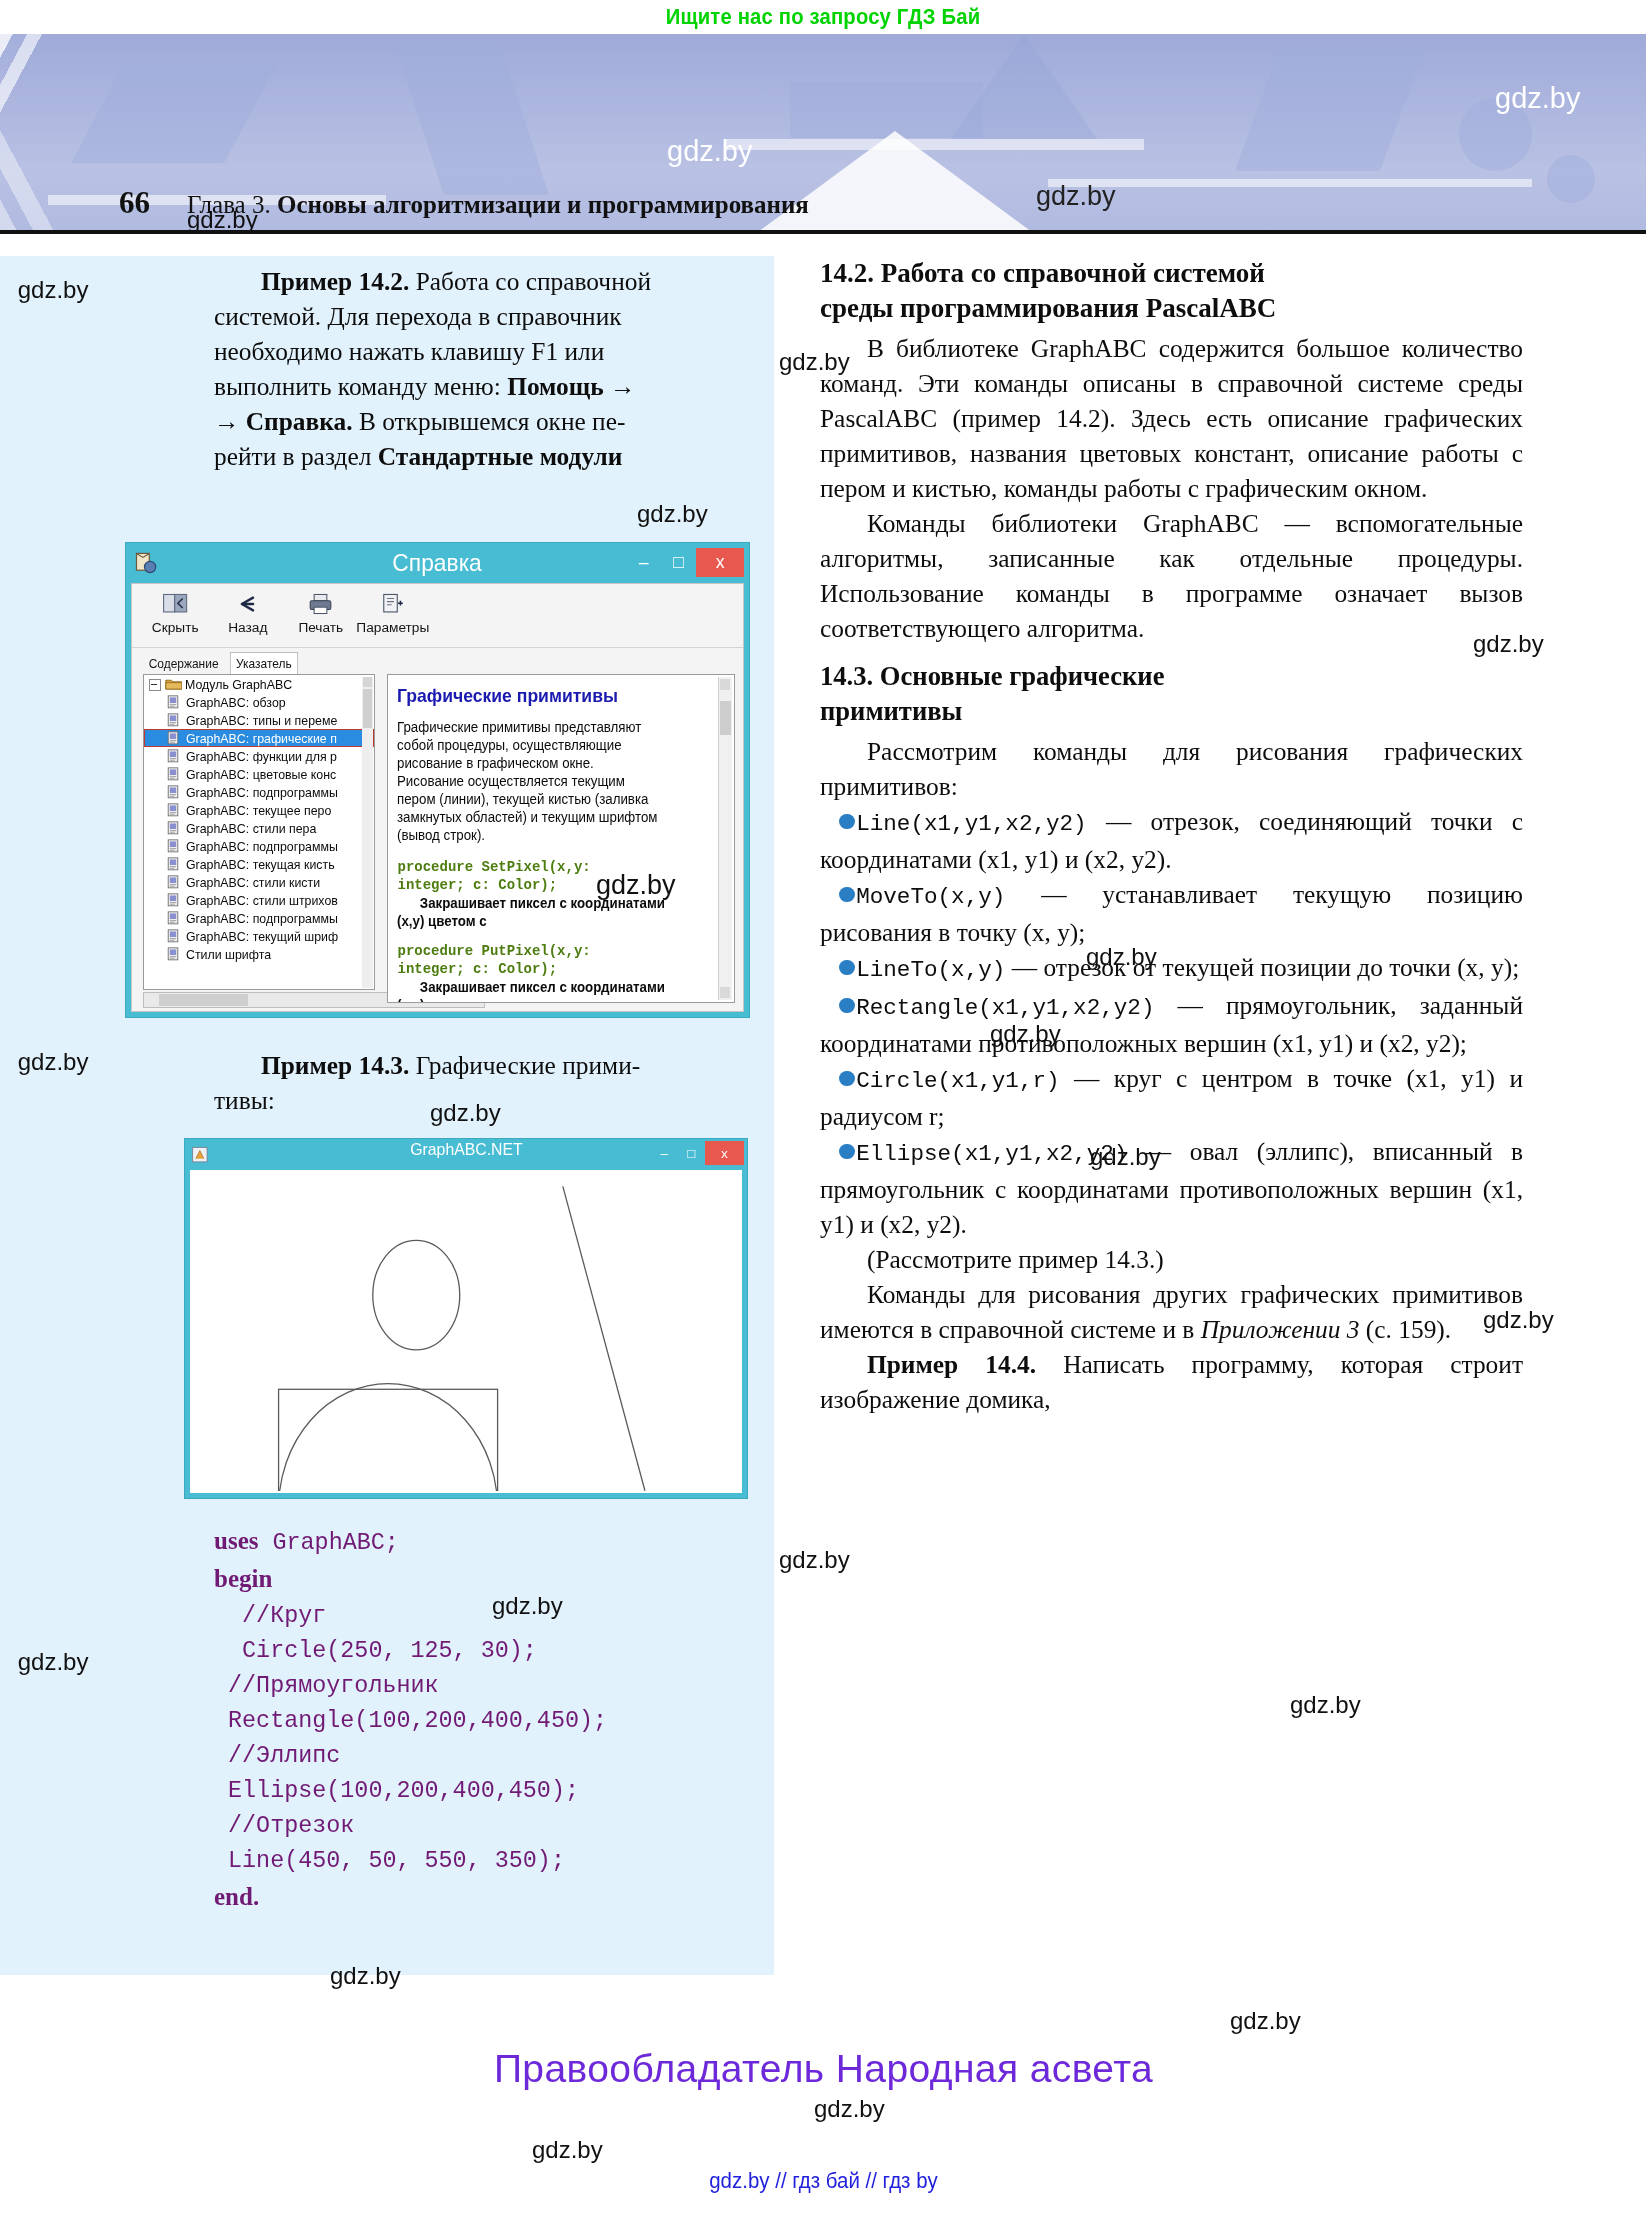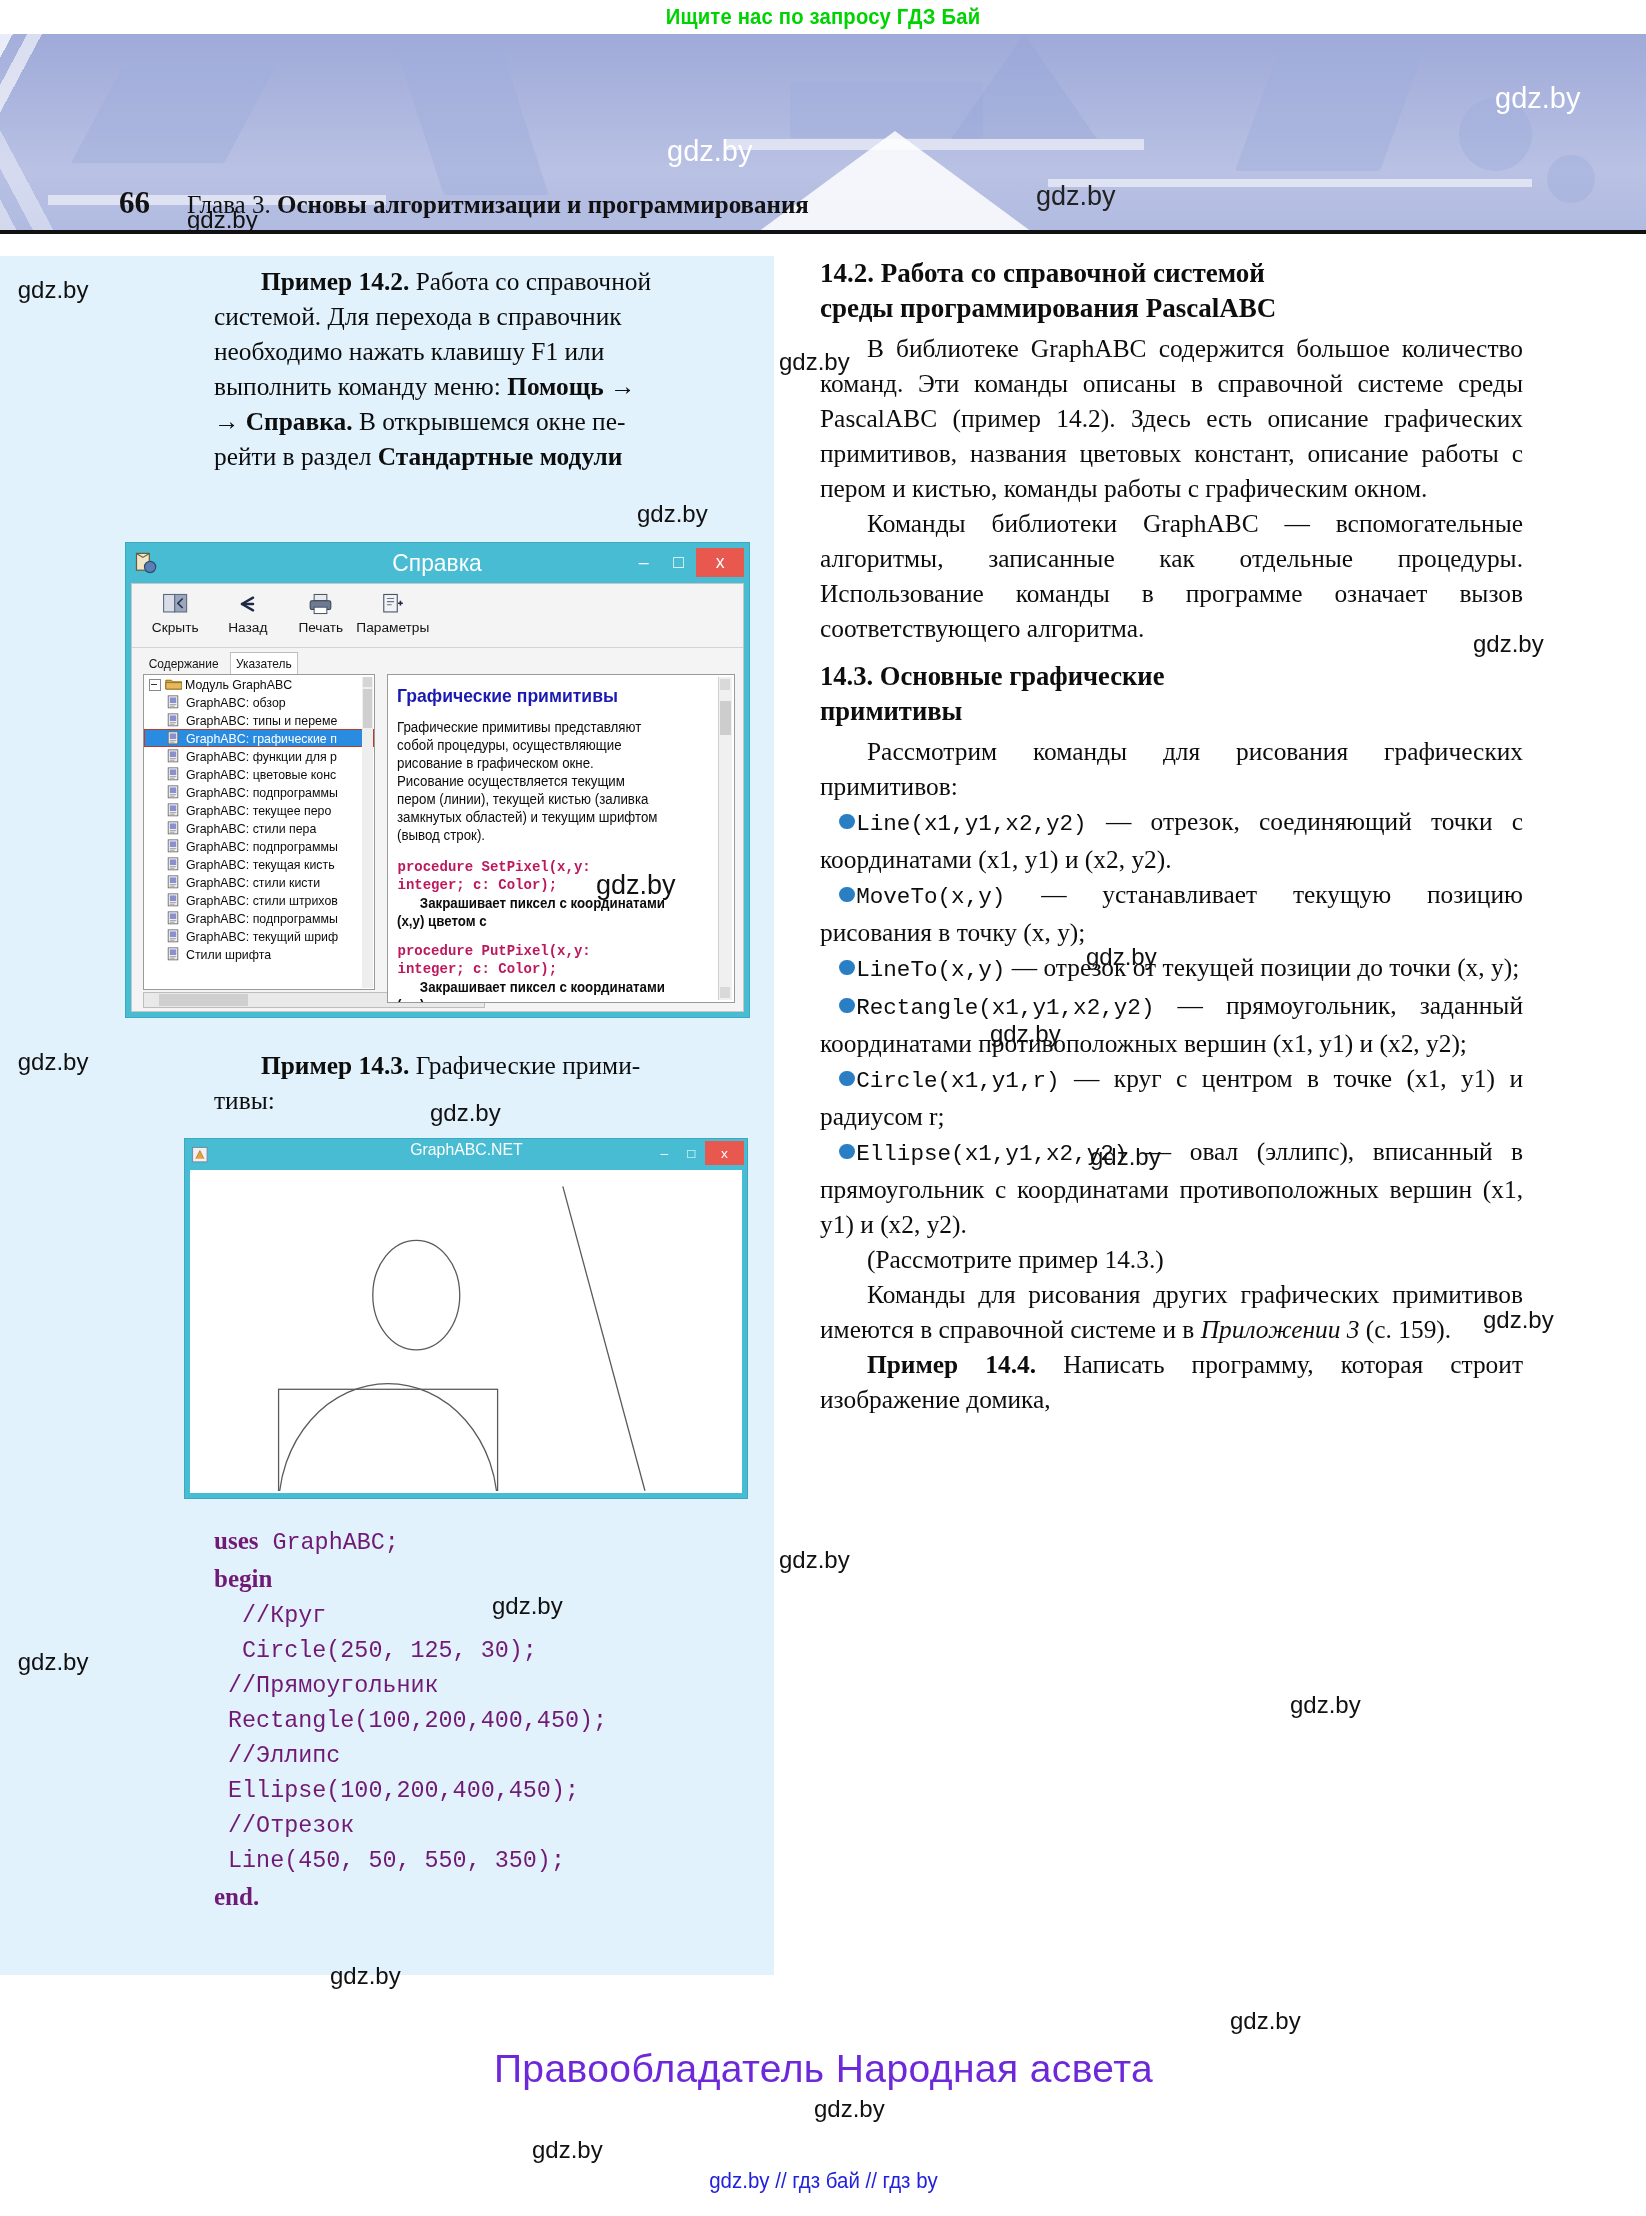--- a/index.html
+++ b/index.html
@@ -121,21 +121,21 @@
     position:absolute;left:255px;top:90px;right:8px;bottom:8px;background:#ffffff;
     border:1.6px solid #9a9a9a;box-sizing:border-box;padding:6.4px 9.7px 0 9.7px;overflow:hidden;
   }
   #contentbox h4{
     margin:3.2px 0 11.3px 0;font-family:"Liberation Sans",sans-serif;font-size:18.5px;
     color:#1a1ab0;font-weight:bold;transform:scaleX(.95);transform-origin:left;
   }
   .cpar{font-family:"Liberation Sans",sans-serif;font-size:14px;line-height:18px;
     color:#0b0b0b;transform:scaleX(.95);transform-origin:left;}
   .ccode{font-family:"Liberation Mono",monospace;font-size:14px;line-height:18px;
-    color:#be185d;font-weight:bold;}
+    color:#4d7c0f;font-weight:bold;}
   .cind{padding-left:24px;font-family:"Liberation Sans",sans-serif;font-size:14px;
     line-height:18px;color:#0b0b0b;font-weight:bold;transform:scaleX(.95);transform-origin:left;}
   #cscroll{position:absolute;right:2.4px;top:2.4px;width:13px;bottom:2.4px;background:#f0f0f0;
     border-left:0.8px solid #d0d0d0;}
   #cscroll .cth{position:absolute;left:0.8px;top:24px;right:0.8px;height:34px;background:#cdcdcd;}
   
   #cap143{position:absolute;left:214px;top:1048px;width:532px;}
   
   #gwin{
     position:absolute;left:184px;top:1138px;width:564px;height:361px;

